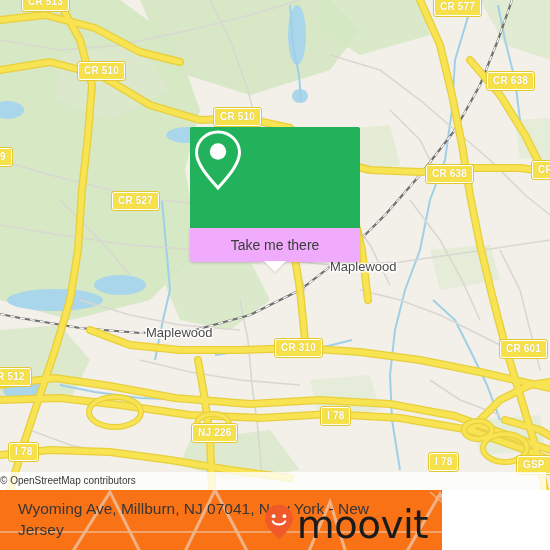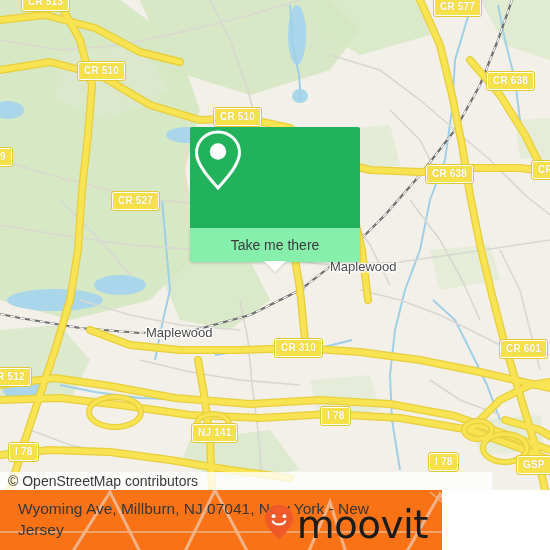--- a/index.html
+++ b/index.html
@@ -43,40 +43,40 @@
       -1px -1px 1px #fff, 1px 1px 1px #fff, -1px 1px 1px #fff, 1px -1px 1px #fff;
   }
 
   
   #popup{position:absolute;left:190px;top:127px;width:170px;}
   #popup-head{
     height:101px;background:#22b25c;border-radius:2px 2px 0 0;
     display:flex;align-items:center;justify-content:center;
   }
   #popup-foot{
-    height:34px;background:#86efac;border-radius:0 0 2px 2px;
+    height:34px;background:#f0abfc;border-radius:0 0 2px 2px;
     display:flex;align-items:center;justify-content:center;
     color:#3b3b3b;font-size:14px;
     box-shadow:0 1px 3px rgba(0,0,0,.18);
     position:relative;
   }
   #popup-tail{
     position:absolute;left:50%;bottom:-10px;margin-left:-11px;
     width:0;height:0;
     border-left:11px solid transparent;
     border-right:11px solid transparent;
     border-top:11px solid #ffffff;
     filter:drop-shadow(0 1px 1px rgba(0,0,0,.15));
   }
 
   
   #attrib{
-    position:absolute;left:0;top:472px;width:492px;height:18px;
+    position:absolute;left:0;top:472px;width:546px;height:18px;
     background:rgba(255,255,255,.78);
-    color:#3a3a3a;font-size:14px;line-height:18px;padding-left:8px;
+    color:#3a3a3a;font-size:10px;line-height:18px;
     box-sizing:border-box;white-space:nowrap;
   }
 
   
   #footer{
     position:absolute;left:0;top:490px;width:442px;height:60px;
     background:#f97316;overflow:hidden;
   }
   #footer-watermark{position:absolute;left:0;top:-18px;opacity:.55;}
   #footer-title{
@@ -224,21 +224,21 @@
     <div class="shield" style="left:214px;top:108px">CR 510</div>
     <div class="shield" style="left:434px;top:-2px">CR 577</div>
     <div class="shield" style="left:487px;top:72px">CR 638</div>
     <div class="shield" style="left:426px;top:165px">CR 638</div>
     <div class="shield" style="left:532px;top:161px">CR</div>
     <div class="shield" style="left:275px;top:339px">CR 310</div>
     <div class="shield" style="left:500px;top:340px">CR 601</div>
     <div class="shield" style="left:-9px;top:368px">R 512</div>
     <div class="shield" style="left:9px;top:443px">I 78</div>
     <div class="shield" style="left:321px;top:407px">I 78</div>
-    <div class="shield" style="left:192px;top:424px">NJ 141</div>
+    <div class="shield" style="left:192px;top:424px">NJ 226</div>
     <div class="shield" style="left:429px;top:453px">I 78</div>
     <div class="shield" style="left:517px;top:456px">GSP</div>
 
     <div id="popup">
       <div id="popup-head">
         <span>
           <svg width="56" height="66" viewBox="0 0 56 66" fill="none">
             <path d="M28 5 C16 5 6.5 14.2 6.5 25.6 C6.5 38 21 53 28 61 C35 53 49.5 38 49.5 25.6 C49.5 14.2 40 5 28 5 Z" stroke="#ffffff" stroke-width="3" fill="none"></path>
             <circle cx="28" cy="24.5" r="8.2" fill="#ffffff"></circle>
           </svg>

